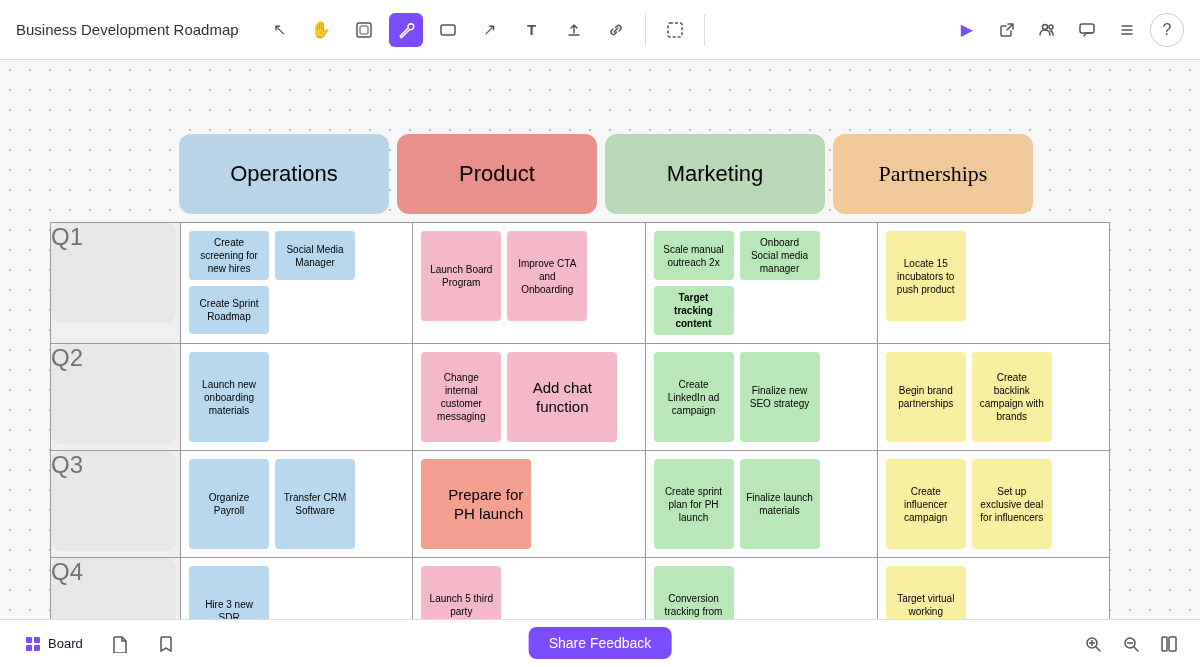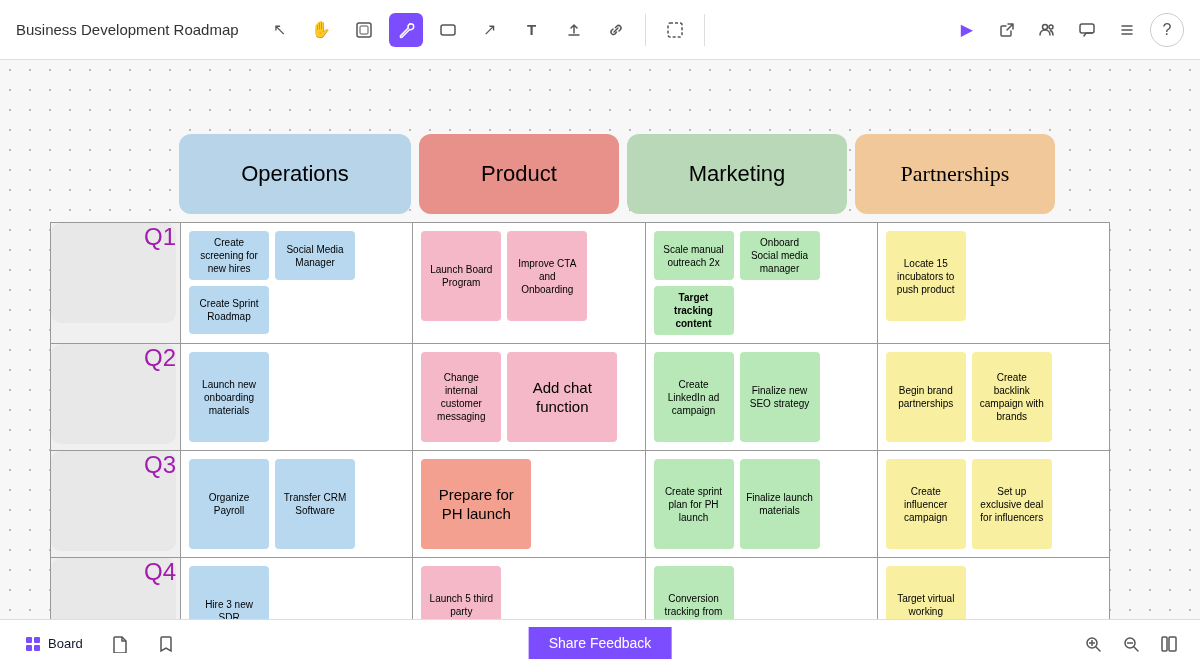--- a/index.html
+++ b/index.html
@@ -88,27 +88,27 @@
       width: 1060px;
     }
     .grid-table td, .grid-table th {
       border: 1.5px solid #999;
       vertical-align: top;
     }
 
     .row-label {
       width: 125px;
       height: 100px;
-      text-align: right;
+      text-align: left;
       vertical-align: middle;
       font-size: 24px;
       font-weight: 500;
       background: #e8e8e8;
       border-radius: 10px;
-      color: #a21caf;
+      color: #737373;
     }
 
     .grid-cell {
       width: 225px;
       min-height: 110px;
       padding: 8px;
       vertical-align: top;
       background: white;
     }
 
@@ -139,21 +139,21 @@
     .note.green { background: #b8e8b8; }
     .note.yellow { background: #f8f0a0; }
     .note.large {
       font-size: 15px;
       font-weight: 500;
       min-width: 90px;
       min-height: 80px;
       max-width: 110px;
       padding: 10px 8px;
     }
-    .note.salmon { background: #f4a090; }
+    .note.salmon { background: #f4a090; text-align: right; }
 
     
     #bottom-bar {
       position: fixed;
       bottom: 0;
       left: 0;
       width: 1200px;
       height: 48px;
       background: white;
       border-top: 1px solid #ddd;
@@ -175,21 +175,21 @@
     .bottom-tool.active { color: #0f172a; }
 
     #share-feedback-btn {
       position: absolute;
       bottom: 8px;
       left: 50%;
       transform: translateX(-50%);
       background: #7c4dff;
       color: white;
       border: none;
-      border-radius: 0;
+      border-radius: 8px;
       padding: 8px 20px;
       font-size: 14px;
       font-weight: 500;
       cursor: pointer;
     }
 
     .zoom-controls {
       margin-left: auto;
       display: flex;
       align-items: center;
@@ -285,21 +285,21 @@
         </svg>
     </button>
     <button class="tool-btn" style="border: 1.5px solid #ccc; border-radius:50%;">?</button>
   </div>
 </div>
 
 <div id="canvas">
   <div class="board-wrapper">
 
     <div style="display:flex; margin-left: 125px; margin-bottom: 4px;">
-      <div class="col-header operations" style="width:232px; margin:4px;align-items:center;">
+      <div class="col-header operations" style="width:210px; margin:4px;align-items:center;">
         <span>Operations</span>
       </div>
       <div class="col-header product" style="width:200px; margin:4px;">
         <span>Product</span>
       </div>
       <div class="col-header marketing" style="width:220px; margin:4px;">
         <span>Marketing</span>
       </div>
       <div class="col-header partnerships" style="width:200px; margin:4px;font-family:Liberation Serif, serif;">
         <span>Partnerships</span>

